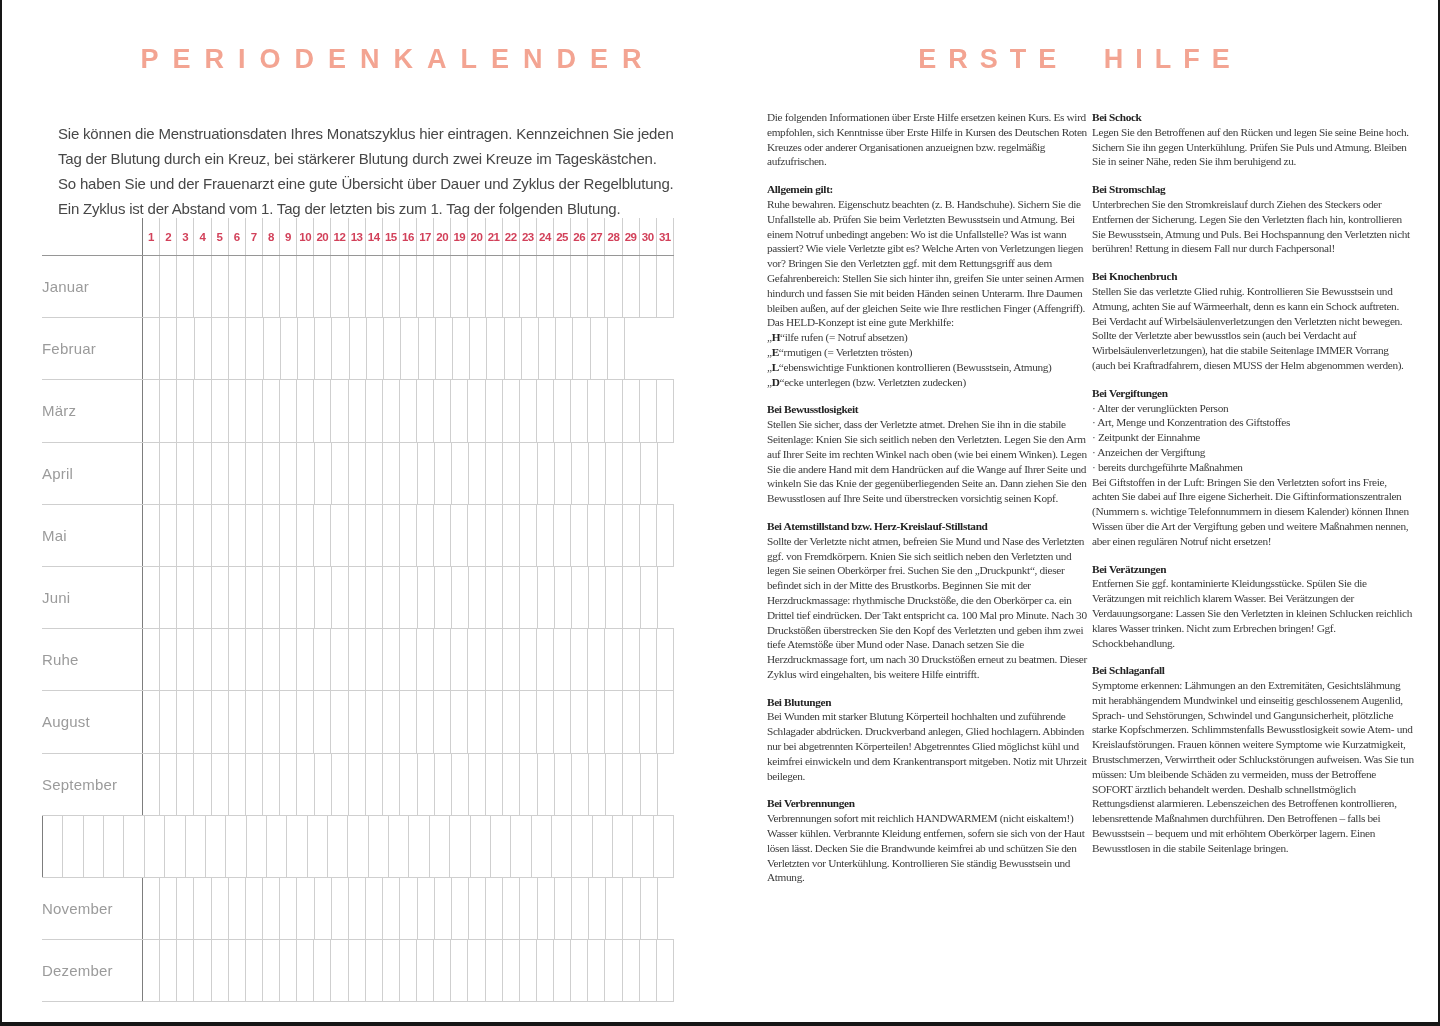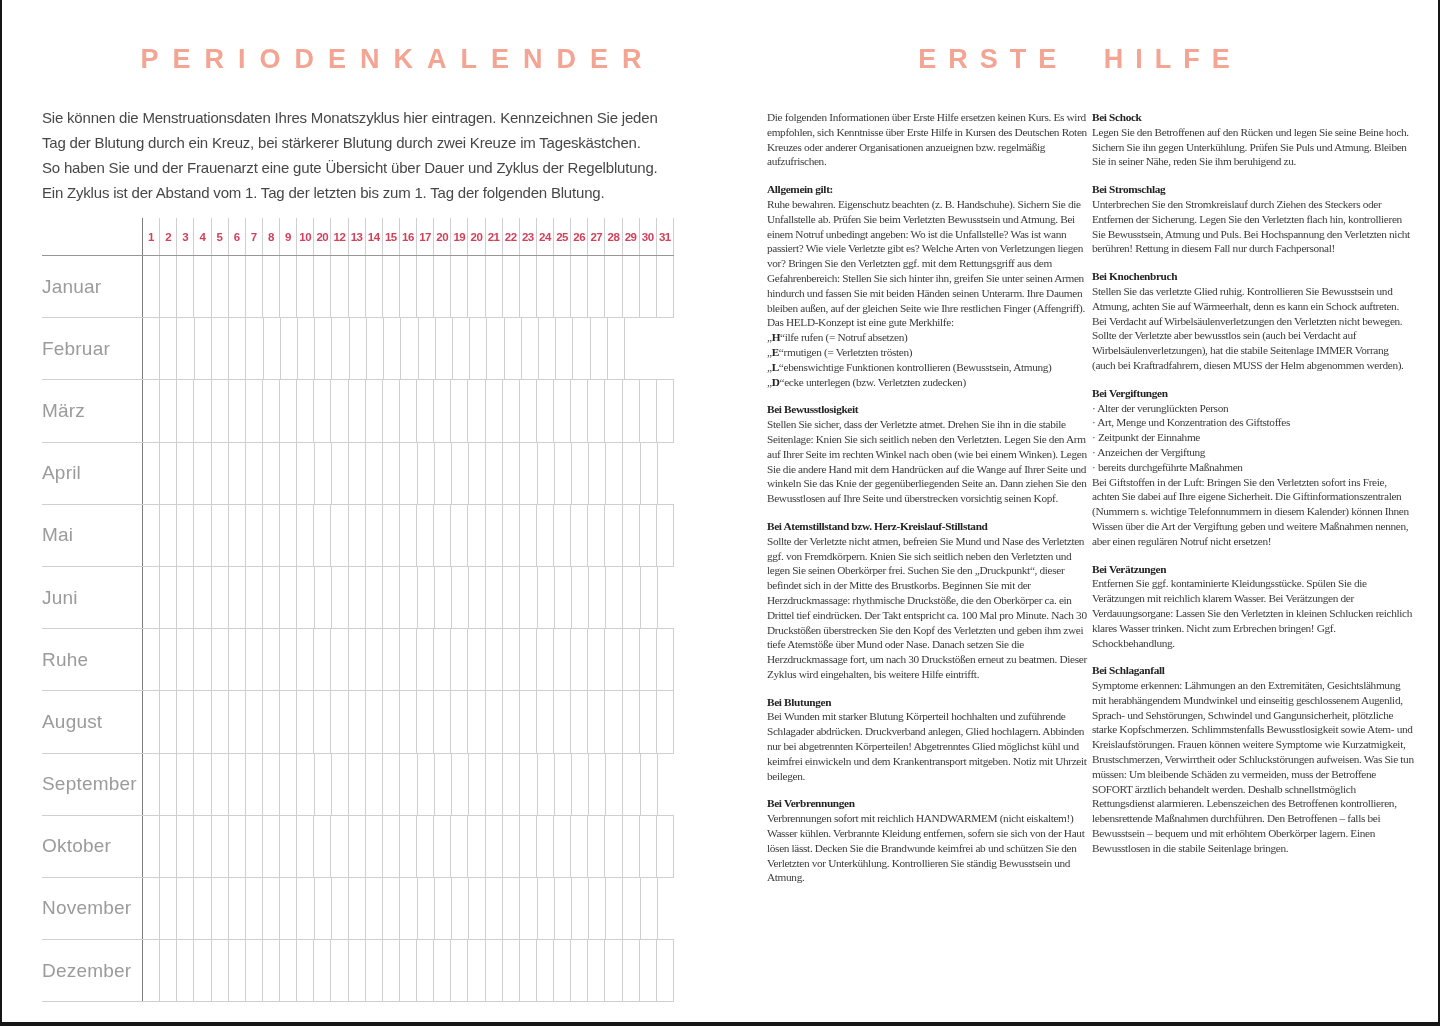--- a/index.html
+++ b/index.html
@@ -11,32 +11,32 @@
   }
   h1.sect-title {
     position:absolute; margin:0; top:44px; width:720px; text-align:center;
     font-size:27px; line-height:30px; font-weight:bold;
     color:var(--title-salmon); letter-spacing:14px;
   }
   h1.left-title  { left:0;margin-left:36px; }
   h1.right-title { left:718px; letter-spacing:12px; word-spacing:16px; }
 
   .intro {
-    position:absolute; left:40px; top:105px; width:665px; margin:0;
+    position:absolute; left:40px; top:105px; width:665px; margin:16px;
     white-space:pre-line; font-size:15px; line-height:25px;
     letter-spacing:-0.2px; color:var(--intro-text);
   }
 
   
   .calendar { position:absolute; left:40px; top:218px; width:632px; }
   .cal-row { display:flex; height:61.2px; border-bottom:1px solid var(--grid-line); }
   .cal-row.header { height:37px; border-bottom:1px solid #969696; }
   .cal-label {
     flex:0 0 100px; display:flex; align-items:center;
-    color:var(--month-label-gray); font-size:19px; letter-spacing:0.2px;text-align:right;
+    color:var(--month-label-gray); font-size:15px; letter-spacing:0.2px;text-align:right;
   }
   .cal-days { flex:1; display:flex; border-left:1px solid var(--grid-line-dark); }
   .cal-cell { flex:1 1 0; border-right:1px solid var(--grid-line); }
   .cal-cell.off { border-right:none; }
   .cal-row.header .cal-cell {
     display:flex; align-items:center; justify-content:center;
     color:var(--day-number-red); font-size:11.5px; font-weight:bold; letter-spacing:-0.5px;
   }
 
   
@@ -419,21 +419,20 @@
           <div class="cal-cell"></div>
           <div class="cal-cell"></div>
           <div class="cal-cell"></div>
           <div class="cal-cell"></div>
           <div class="cal-cell"></div>
           <div class="cal-cell"></div>
           <div class="cal-cell off"></div>
         </div>
       </div>
       <div class="cal-row">
-        <div class="cal-label">Oktober</div>
         <div class="cal-days">
           <div class="cal-cell"></div>
           <div class="cal-cell"></div>
           <div class="cal-cell"></div>
           <div class="cal-cell"></div>
           <div class="cal-cell"></div>
           <div class="cal-cell"></div>
           <div class="cal-cell"></div>
           <div class="cal-cell"></div>
           <div class="cal-cell"></div>

